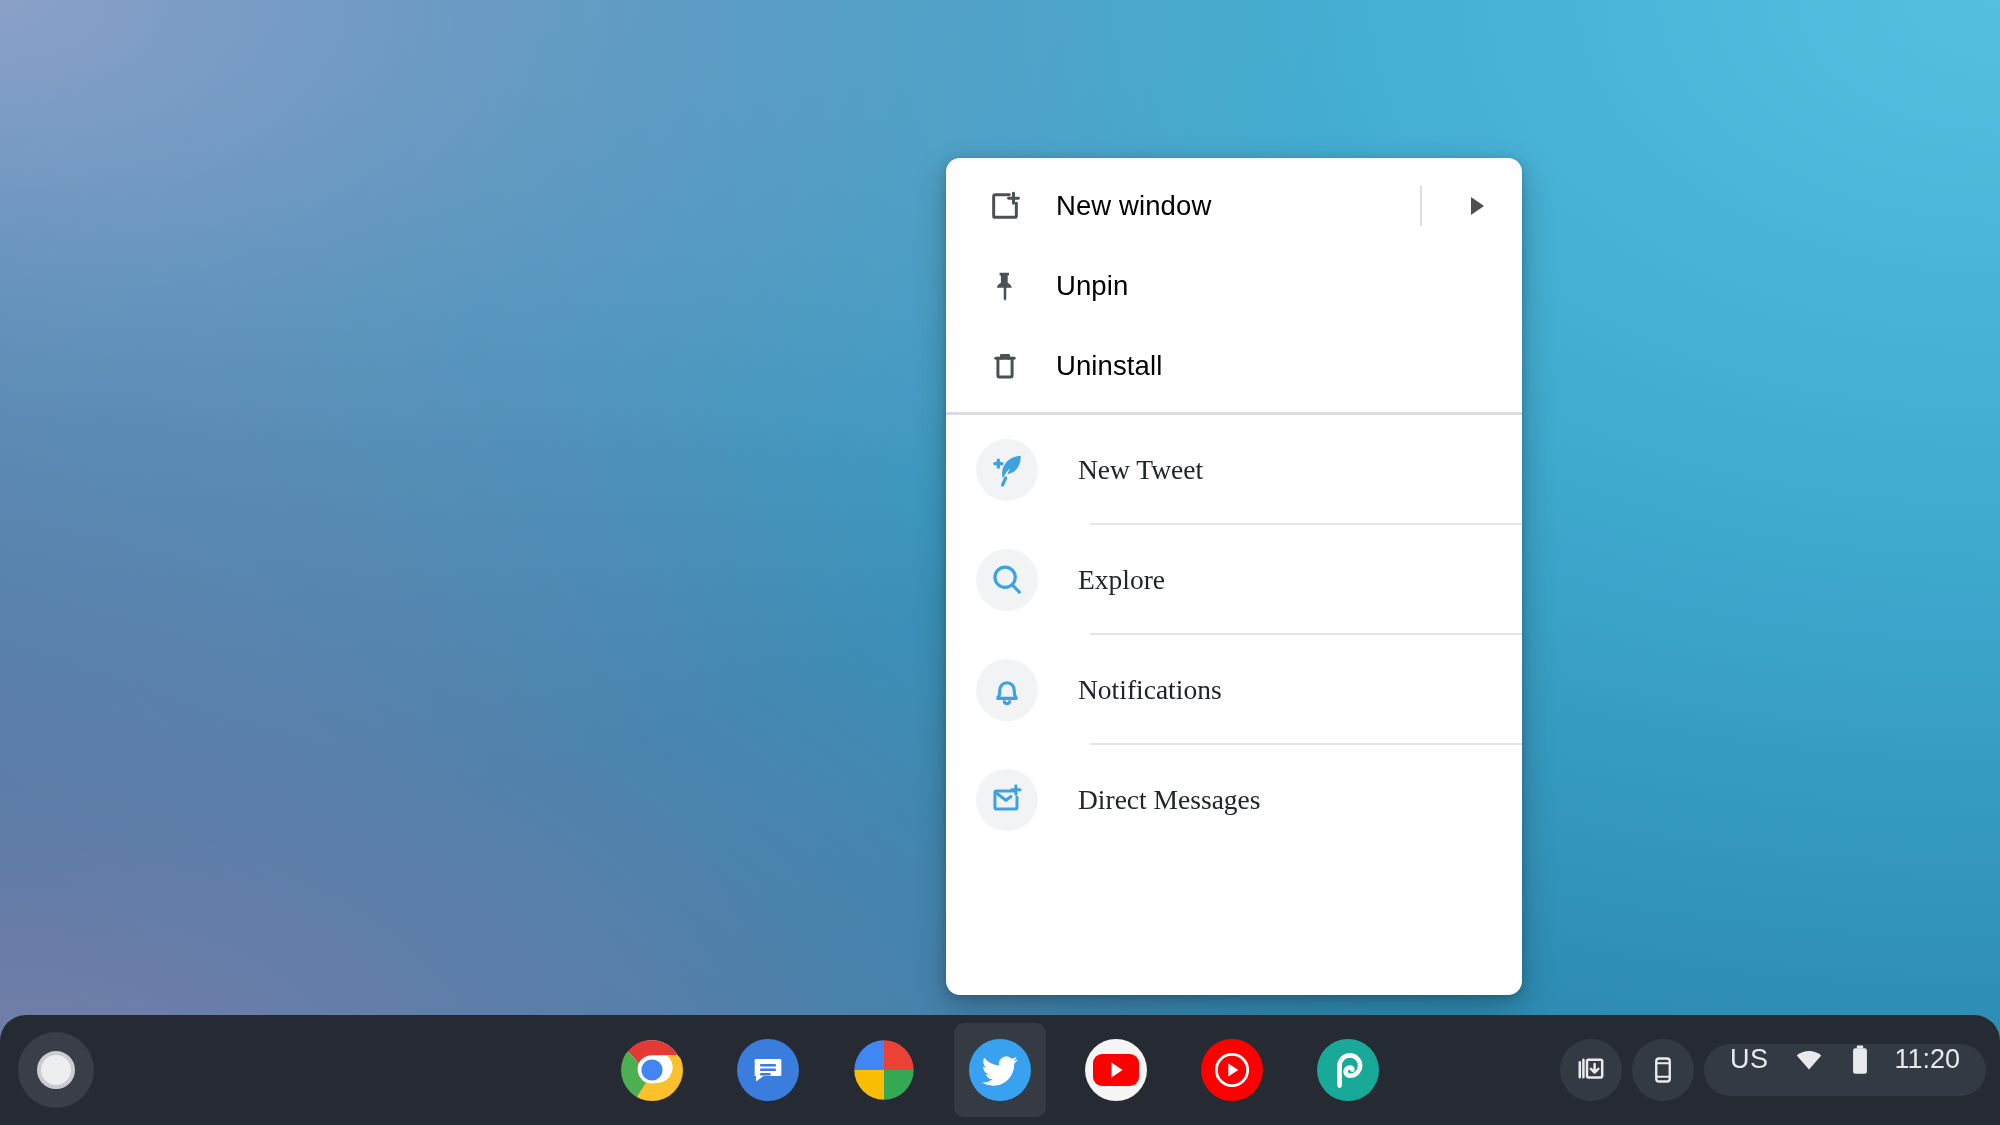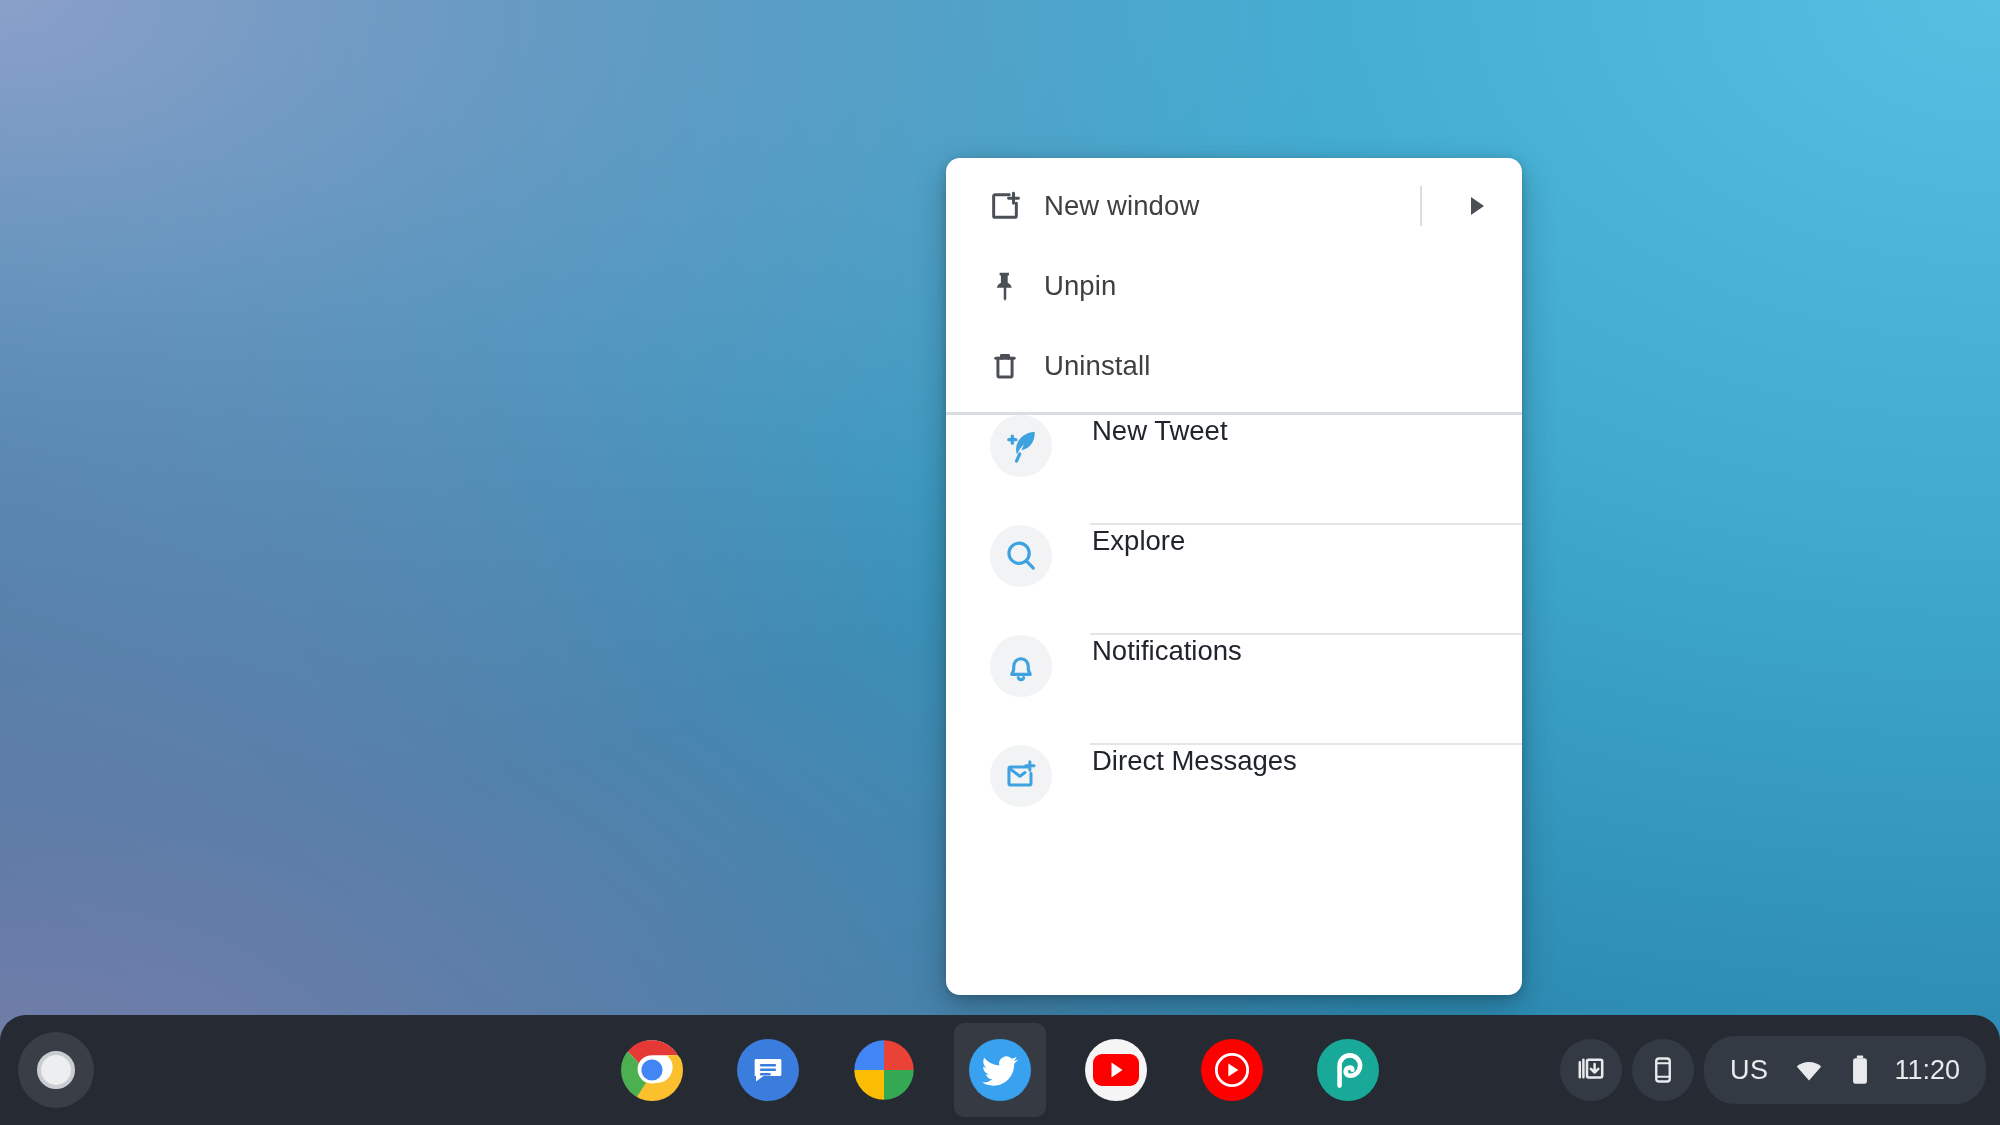--- a/index.html
+++ b/index.html
@@ -39,23 +39,23 @@
     height:80px;
     padding-left:36px;
     cursor:default;
   }
   .menu-row .icon-slot {
     width:46px; min-width:46px;
     display:flex; align-items:center; justify-content:center;
     color:#4b5056;
   }
   .menu-row .row-label {
-    margin-left:16px;
+    margin-left:28px;
     font-size:27.5px;
-    color:#404040;
+    color:#000000;
     letter-spacing:0.1px;
     white-space:nowrap;
   }
   .submenu-divider {
     position:absolute; right:100px; top:50%;
     transform:translateY(-50%);
     width:2px; height:40px;
     background:#dadde1;
   }
   .submenu-arrow {
@@ -70,23 +70,24 @@
   
   .section-separator {
     width:100%; height:3px;
     background:#d9dde2;
     margin-top:6px;
   }
 
   
   .shortcut-row {
     position:relative;
-    display:flex; align-items:flex-start;
+    display:flex; align-items:center;
     height:110px;
-    padding-left:44px;
+    padding-left:30px;
+    font-family:Liberation Serif, serif;
   }
   .shortcut-row .icon-circle {
     width:62px; height:62px; min-width:62px;
     border-radius:50%;
     background:#f2f3f4;
     display:flex; align-items:center; justify-content:center;
   }
   .shortcut-row .row-label {
     margin-left:40px;
     font-size:27.5px;
@@ -160,22 +161,22 @@
     display:flex; align-items:center; gap:10px;
   }
   .tray-btn {
     width:62px; height:62px;
     border-radius:50%;
     background:#343a43;
     display:flex; align-items:center; justify-content:center;
     color:#e8eaed;
   }
   #status-pill {
-    display:flex; align-items:center; gap:24px;
-    height:68px;
+    display:flex; align-items:flex-start; gap:24px;
+    height:52px;
     padding:0 26px;
     border-radius:31px;
     background:#343a43;
     color:#e8eaed;
   }
   #status-pill .ime { font-size:27px; letter-spacing:0.5px; }
   #status-pill .clock { font-size:27px; }
 </style>
 </head>
 <body>

